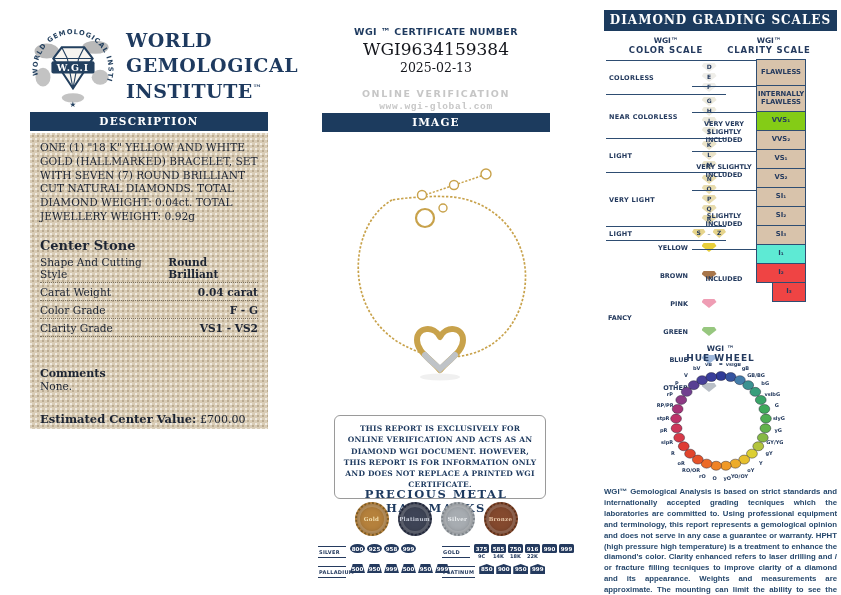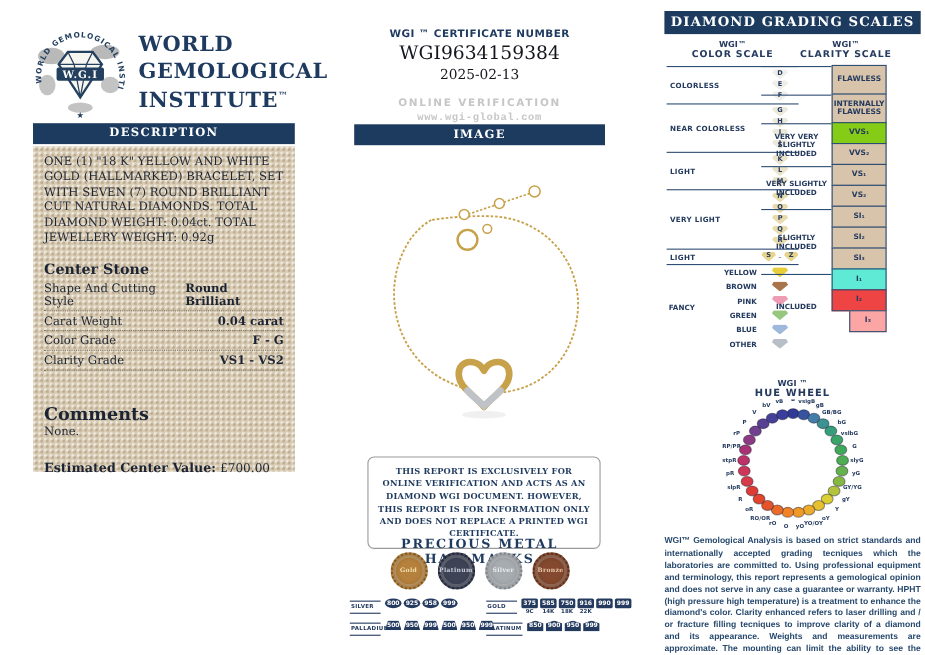--- a/index.html
+++ b/index.html
@@ -18,21 +18,21 @@
   #beige{left:30px;top:133px;width:238px;height:296px;box-sizing:border-box;padding:8px 10px;
          background-color:#d9ccb5;
          background-image:radial-gradient(circle at 1px 1px,rgba(255,255,255,.6) 1px,transparent 1.5px),
                           radial-gradient(circle at 3px 3px,rgba(130,110,80,.35) 1px,transparent 1.5px);
          background-size:5px 5px;color:#1c2433;}
   #desc-body{font-size:10.6px;line-height:1.3;margin:0;}
   #stone-title{font-size:13px;font-weight:bold;margin-top:14px;}
   .srow{display:flex;justify-content:space-between;align-items:baseline;
         border-bottom:1px dotted #7d7463;padding:3px 0 2px;font-size:10.6px;}
   .srow-value{font-weight:bold;}
-  #comments-title{font-size:16px;font-weight:bold;margin-top:30px;}
+  #comments-title{font-size:11px;font-weight:bold;margin-top:30px;}
   #comments-value{font-size:10.6px;}
   #retail{margin-top:20px;font-size:11.5px;}
   #retail b{font-weight:bold;}
   #retail-value{font-size:11px;}
 
   
   #cert{left:322px;top:26px;width:228px;text-align:center;}
   #cert-header{font-family:"DejaVu Sans","Liberation Sans",sans-serif;font-size:9.5px;
                font-weight:bold;letter-spacing:.4px;color:#1e3a5f;}
   #cert-number{font-size:17px;color:#14161c;margin-top:2px;}
@@ -84,21 +84,21 @@
             color:#243a5e;padding-left:3px;letter-spacing:.3px;}
   .cg-icons{width:34px;display:flex;flex-direction:column;align-items:center;gap:1px;}
   .cg-icons.range{flex-direction:row;justify-content:center;gap:2px;}
   .dmd{width:15px;height:9px;clip-path:polygon(50% 100%,0 32%,14% 0,86% 0,100% 32%);
        display:flex;justify-content:center;font-family:"DejaVu Sans",sans-serif;
        font-size:6px;font-weight:bold;color:#243a5e;line-height:8px;}
   .dash{font-size:6px;color:#243a5e;line-height:9px;}
   #fancy{display:flex;border-top:1px solid #2e4d72;padding-top:2px;}
   #fancy-label{width:26px;font-family:"DejaVu Sans",sans-serif;font-size:6.5px;font-weight:bold;
                color:#243a5e;align-self:center;padding-left:2px;}
-  #fancy-rows{flex:1;display:flex;flex-direction:column;gap:4px;}
+  #fancy-rows{flex:1;display:flex;flex-direction:column;gap:19px;}
   .frow{display:flex;align-items:center;}
   .frow .fname{flex:1;text-align:right;font-family:"DejaVu Sans",sans-serif;font-size:6.5px;
                font-weight:bold;color:#243a5e;padding-right:4px;}
   .frow .icon-box{width:34px;display:flex;justify-content:center;}
   #clarity-side{position:absolute;left:88px;top:24px;width:64px;}
   .cside{display:flex;align-items:center;justify-content:center;text-align:center;
          border-top:1px solid #2e4d72;font-family:"DejaVu Sans",sans-serif;font-size:6.5px;
          font-weight:bold;color:#243a5e;padding:0 3px;box-sizing:border-box;}
   #clarity-cells{position:absolute;left:152px;top:24px;width:50px;}
   .ccell{height:20px;box-sizing:border-box;border:1px solid #2e4d72;margin-top:-1px;
@@ -407,21 +407,21 @@
         <div class="ccell tall" style="background: rgb(216, 195, 171);">INTERNALLY FLAWLESS</div>
         <div class="ccell" style="background: #84cc16;">VVS₁</div>
         <div class="ccell" style="background: rgb(216, 195, 171);">VVS₂</div>
         <div class="ccell" style="background: rgb(216, 195, 171);">VS₁</div>
         <div class="ccell" style="background: rgb(216, 195, 171);">VS₂</div>
         <div class="ccell" style="background: rgb(216, 195, 171);">SI₁</div>
         <div class="ccell" style="background: rgb(216, 195, 171);">SI₂</div>
         <div class="ccell" style="background: rgb(216, 195, 171);">SI₃</div>
         <div class="ccell" style="background: #5eead4;">I₁</div>
         <div class="ccell" style="background: #ef4444;">I₂</div>
-        <div class="ccell" style="background: #fca5a5; margin-left: 16px;">I₃</div>
+        <div class="ccell" style="background: #ef4444; margin-left: 16px;">I₃</div>
       </div>
   </div>
 
   <div class="abs" id="hue-block">
     <div id="hue-title">
       <div class="t1">WGI ™</div>
       <div class="t2">HUE WHEEL</div>
     </div>
     <svg id="wheel-svg" width="200" height="120" viewBox="0 0 200 120">
         <ellipse cx="100" cy="13" rx="5.4" ry="4.5" fill="#2f3b97" stroke="rgba(30,30,50,0.45)" stroke-width="1"></ellipse>

